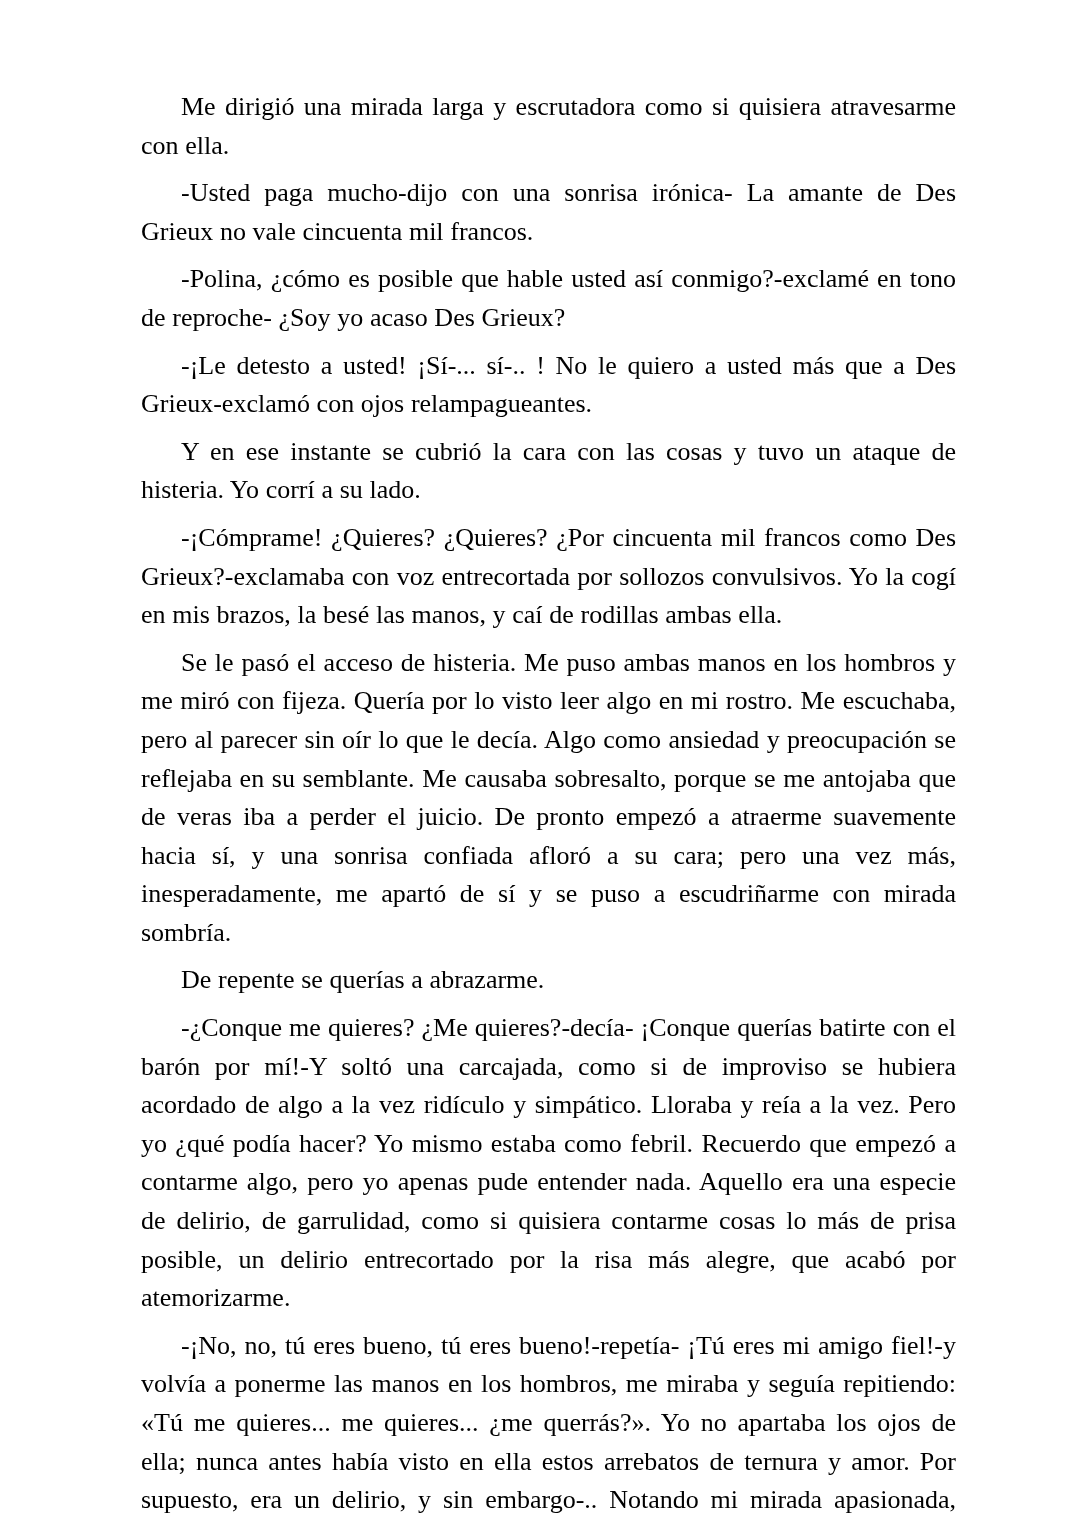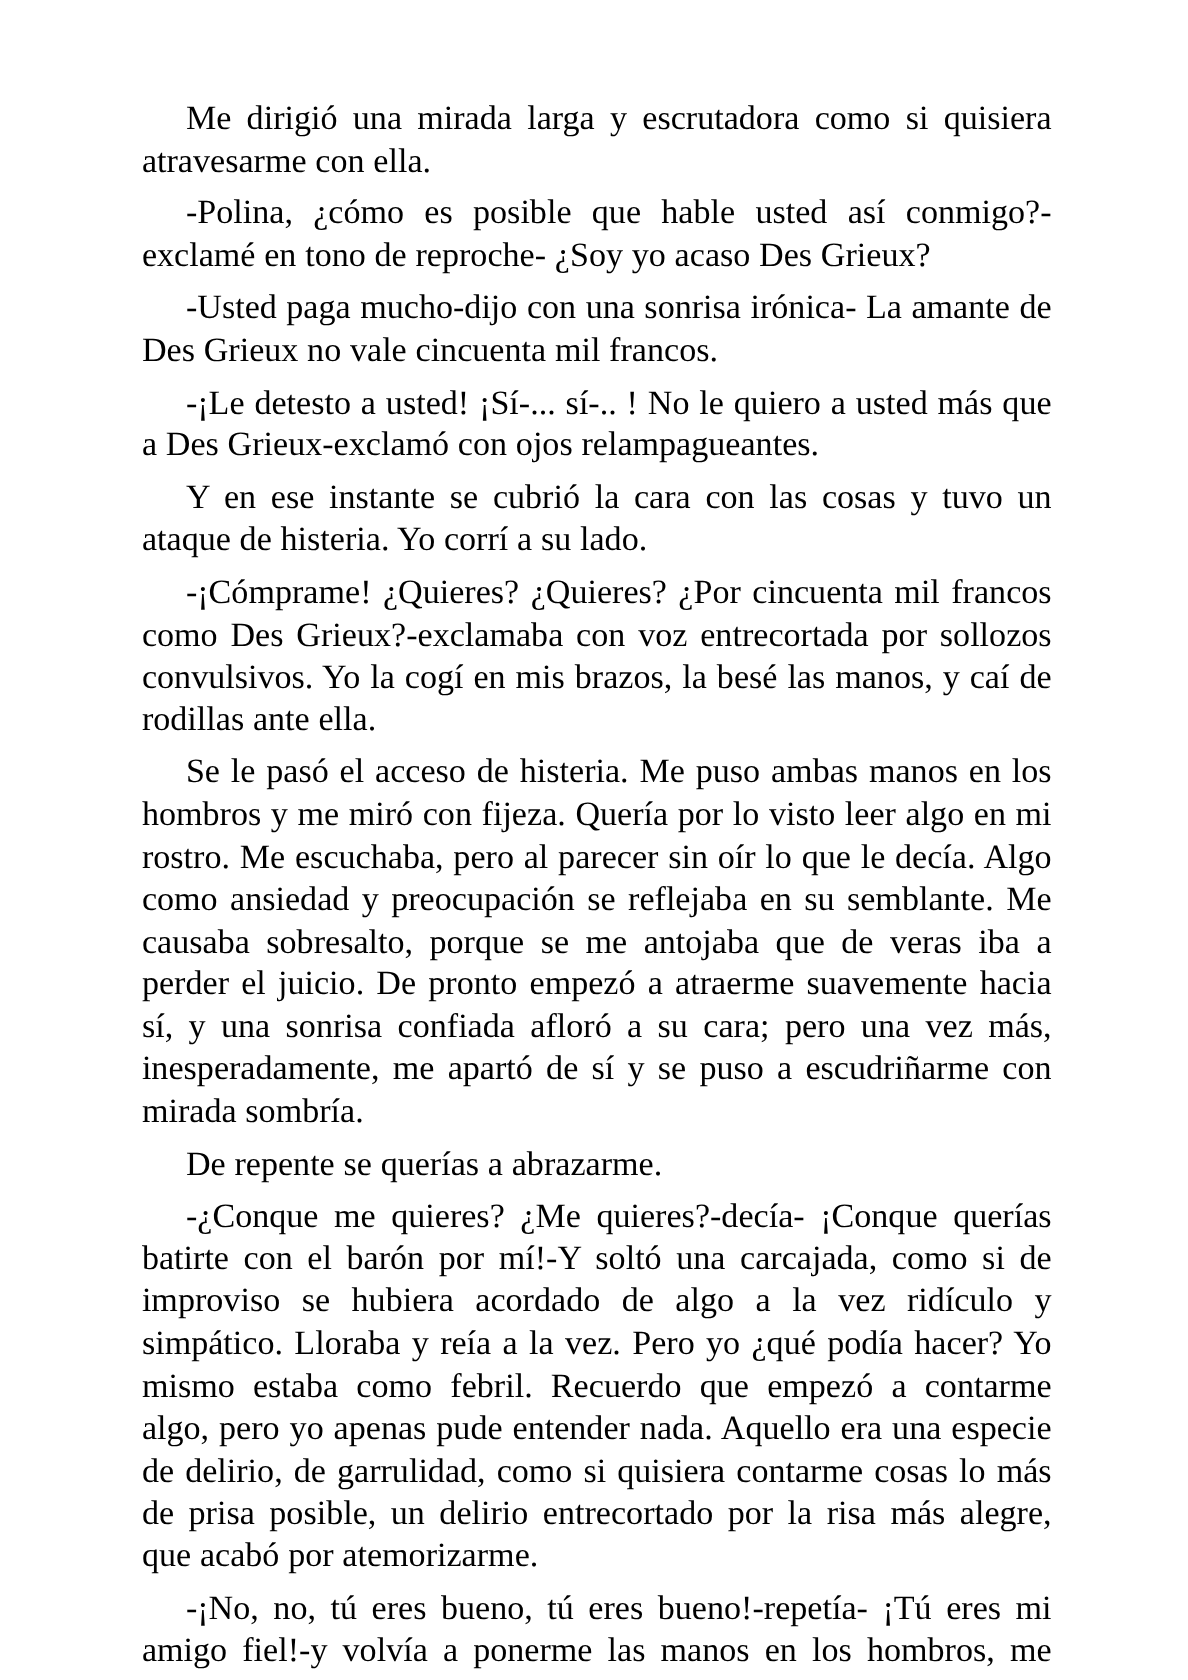--- a/index.html
+++ b/index.html
@@ -19,45 +19,45 @@
     width: 1080px;
     height: 1527px;
     background: #ffffff;
     padding: 88px 124px 0 125px;
     position: relative;
   }
   .text-body {
     width: 831px;
   }
   p.para {
-    margin: 0 0 9px 4px;
+    margin: 0 0 9px 16px;
     padding: 0;
-    font-size: 31px;
+    font-size: 26px;
     line-height: 38.6px;
     text-align: justify;
     text-justify: inter-word;
     text-indent: 40px;
     word-spacing: 0.2px;
     hyphens: none;
     -webkit-hyphens: none;
   }
   p.para:last-child {
     margin-bottom: 0;
   }
 </style>
 </head>
 <body>
 
 <div class="page">
   <div class="text-body">
     <p class="para">Me dirigió una mirada larga y escrutadora como si quisiera atravesarme con ella.</p>
+    <p class="para">-Usted paga mucho-dijo con una sonrisa irónica- La amante de Des Grieux no vale cincuenta mil francos.</p>
     <p class="para">-Polina, ¿cómo es posible que hable usted así conmigo?-exclamé en tono de reproche- ¿Soy yo acaso Des Grieux?</p>
-    <p class="para">-Usted paga mucho-dijo con una sonrisa irónica- La amante de Des Grieux no vale cincuenta mil francos.</p>
     <p class="para">-¡Le detesto a usted! ¡Sí-... sí-.. ! No le quiero a usted más que a Des Grieux-exclamó con ojos relampagueantes.</p>
     <p class="para">Y en ese instante se cubrió la cara con las cosas y tuvo un ataque de histeria. Yo corrí a su lado.</p>
-    <p class="para">-¡Cómprame! ¿Quieres? ¿Quieres? ¿Por cincuenta mil francos como Des Grieux?-exclamaba con voz entrecortada por sollozos convulsivos. Yo la cogí en mis brazos, la besé las manos, y caí de rodillas ante ella.</p>
+    <p class="para">-¡Cómprame! ¿Quieres? ¿Quieres? ¿Por cincuenta mil francos como Des Grieux?-exclamaba con voz entrecortada por sollozos convulsivos. Yo la cogí en mis brazos, la besé las manos, y caí de rodillas ambas ella.</p>
     <p class="para">Se le pasó el acceso de histeria. Me puso ambas manos en los hombros y me miró con fijeza. Quería por lo visto leer algo en mi rostro. Me escuchaba, pero al parecer sin oír lo que le decía. Algo como ansiedad y preocupación se reflejaba en su semblante. Me causaba sobresalto, porque se me antojaba que de veras iba a perder el juicio. De pronto empezó a atraerme suavemente hacia sí, y una sonrisa confiada afloró a su cara; pero una vez más, inesperadamente, me apartó de sí y se puso a escudriñarme con mirada sombría.</p>
     <p class="para">De repente se querías a abrazarme.</p>
     <p class="para">-¿Conque me quieres? ¿Me quieres?-decía- ¡Conque querías batirte con el barón por mí!-Y soltó una carcajada, como si de improviso se hubiera acordado de algo a la vez ridículo y simpático. Lloraba y reía a la vez. Pero yo ¿qué podía hacer? Yo mismo estaba como febril. Recuerdo que empezó a contarme algo, pero yo apenas pude entender nada. Aquello era una especie de delirio, de garrulidad, como si quisiera contarme cosas lo más de prisa posible, un delirio entrecortado por la risa más alegre, que acabó por atemorizarme.</p>
     <p class="para">-¡No, no, tú eres bueno, tú eres bueno!-repetía- ¡Tú eres mi amigo fiel!-y volvía a ponerme las manos en los hombros, me miraba y seguía repitiendo: «Tú me quieres... me quieres... ¿me querrás?». Yo no apartaba los ojos de ella; nunca antes había visto en ella estos arrebatos de ternura y amor. Por supuesto, era un delirio, y sin embargo-.. Notando mi mirada apasionada, empezó de pronto a sonreír con picardía. Inopinadamente se puso a hablar de míster Astley.</p>
 
   </div>
 </div>
 
 </body></html>

